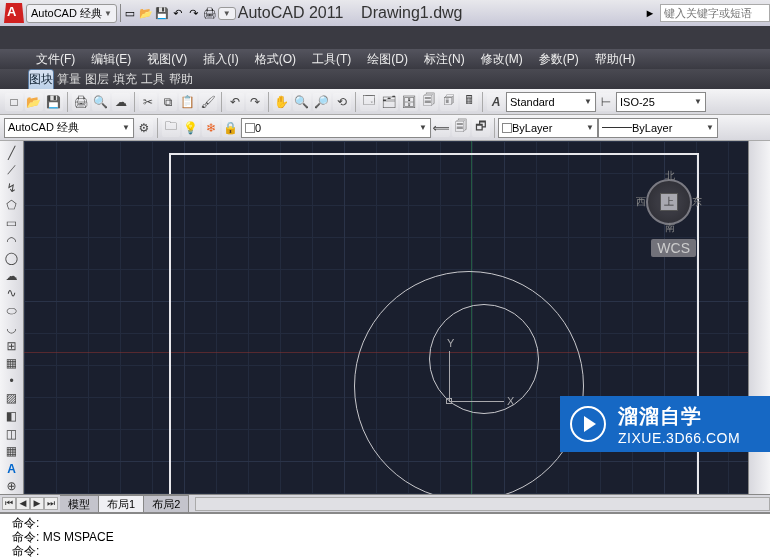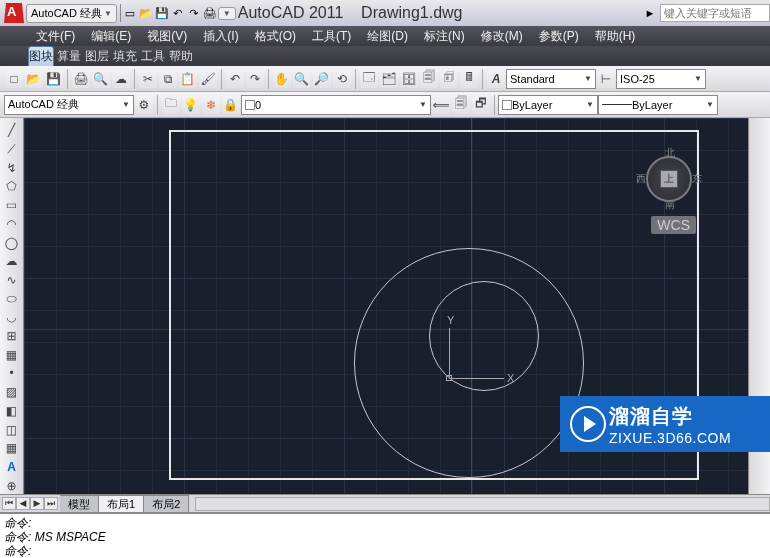--- a/index.html
+++ b/index.html
@@ -12,21 +12,21 @@
   .app-icon::after { content: "A"; color: #fff; font-weight: bold; font-size: 13px; position: absolute; left: 3px; top: 1px; }
   .title-drop { display: flex; align-items: center; gap: 2px; padding: 1px 4px; border: 1px solid #999; border-radius: 3px; background: #f0f0f4; margin-right: 2px; font-size: 11px; }
   .title-sep { width: 1px; height: 18px; background: #888; margin: 0 1px; }
   .title-ic { width: 16px; height: 16px; display: inline-block; text-align: center; line-height: 16px; font-size: 11px; }
   .title-center { flex: 1; text-align: left; font-size: 16px; color: #333; }
   .title-search { display: flex; align-items: center; gap: 2px; }
   .title-search input { width: 110px; height: 18px; font-size: 11px; border: 1px solid #aaa; padding: 0 3px; background: #fff; }
   .title-drop .chev { font-size: 8px; color: #555; }
 
   
-  .menubar { height: 20px; background: linear-gradient(#54545e, #3a3a42); display: flex; align-items: center; padding: 0 28px; gap: 0; font-size: 12px; color: #eee; }
+  .menubar { height: 20px; background: linear-gradient(#54545e, #3a3a42); display: flex; align-items: center; padding: 0 28px; gap: 0; font-size: 12px; color: #eee; margin-top: 23px; }
   .menubar span { padding: 2px 8px; }
 
   
   .submenu { height: 20px; background: linear-gradient(#4a4a52, #36363e); display: flex; align-items: center; padding: 0 28px; gap: 2px; font-size: 12px; }
   .submenu .tab { padding: 1px 0; color: #ddd; border: 1px solid transparent; border-radius: 3px 3px 0 0; }
   .submenu .tab.active { background: linear-gradient(#d8e2f2, #bcd0e8); color: #123; border-color: #5a7aa0; }
 
   
   .toolbar { height: 26px; background: linear-gradient(#f4f4f6, #d8d8de); display: flex; align-items: center; padding: 0 4px; border-bottom: 1px solid #aaa; font-size: 11px; }
   .tb-ic { width: 18px; height: 18px; border: 1px solid transparent; border-radius: 2px; display: inline-flex; align-items: center; justify-content: center; margin: 0 1px; font-size: 12px; color: #444; background: rgba(255,255,255,0.2); }
@@ -81,25 +81,25 @@
 
   
   .layout-tabs { height: 18px; background: #d8d8de; display: flex; align-items: center; font-size: 11px; border-top: 1px solid #888; }
   .layout-tabs .nav-btns { display: flex; gap: 0; padding: 0 2px; }
   .layout-tabs .nav-btns span { width: 14px; text-align: center; font-size: 9px; color: #333; border: 1px solid #aaa; background: #eee; }
   .layout-tabs .lt-tab { padding: 1px 8px; background: #c4c4cc; border-right: 1px solid #888; border-top: 1px solid #888; }
   .layout-tabs .lt-tab.active { background: #f0f0f4; }
   .layout-tabs .scroll { flex: 1; height: 14px; background: #e0e0e4; margin-left: 6px; border: 1px solid #aaa; }
 
   
-  .cmd { height: 46px; background: #fff; border-top: 2px solid #888; font-family: SimSun, monospace; font-size: 12px; padding: 2px 4px; color: #000; line-height: 14px; overflow: hidden; font-style: italic; }
+  .cmd { height: 46px; background: #fff; border-top: 2px solid #888; font-family: SimSun, monospace; font-size: 12px; padding: 2px 12px; color: #000; line-height: 14px; overflow: hidden; }
   .cmd .prompt-line { display: flex; gap: 4px; }
 
   
-  .watermark { position: absolute; right: 0; bottom: 42px; width: 210px; height: 56px; background: #1668c4; display: flex; align-items: center; gap: 3px; padding: 0 10px; z-index: 50; }
+  .watermark { position: absolute; right: 0; bottom: 42px; width: 210px; height: 56px; background: #1668c4; display: flex; align-items: center; gap: 12px; padding: 0 10px; z-index: 50; }
   .watermark .play { width: 36px; height: 36px; border: 2px solid #fff; border-radius: 50%; position: relative; }
   .watermark .play::after { content: ""; position: absolute; left: 12px; top: 8px; border-left: 12px solid #fff; border-top: 8px solid transparent; border-bottom: 8px solid transparent; }
   .watermark .txt { color: #fff; }
   .watermark .big { font-size: 20px; font-weight: 600; letter-spacing: 1px; }
   .watermark .small { font-size: 14px; letter-spacing: 0.5px; }
 </style>
 </head>
 <body>
 
 <div class="win">

